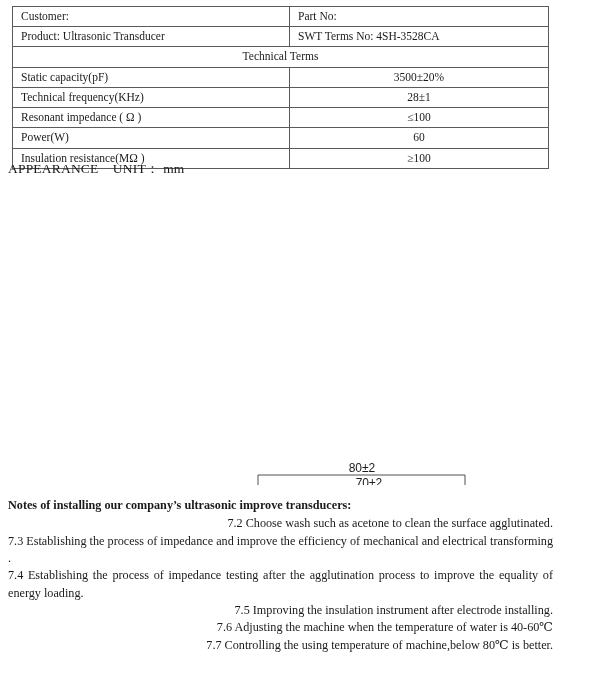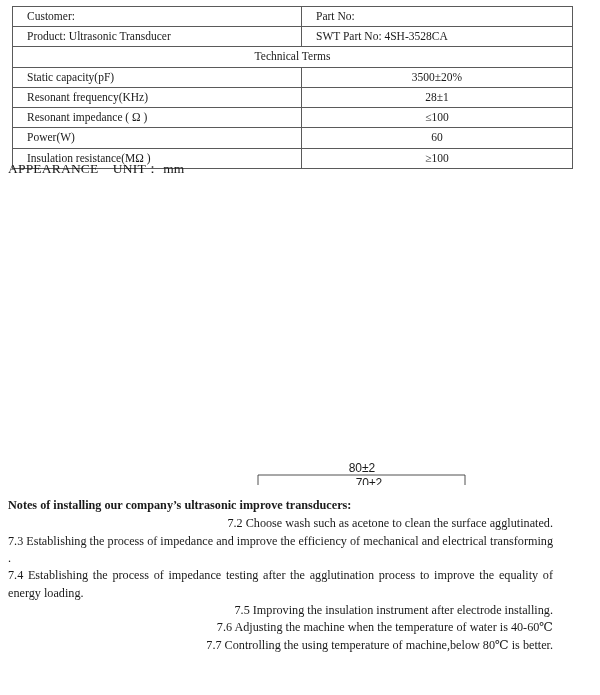--- a/index.html
+++ b/index.html
@@ -25,21 +25,21 @@
   }
   table.spec-table {
     border-collapse: collapse;
     width: 100%;
     table-layout: fixed;
   }
   table.spec-table td {
     border: 1px solid #5a5a5a;
     font-size: 11.5px;
     line-height: 1.15;
-    padding: 3px 14px;
+    padding: 3px 8px;
     height: 12px;
     vertical-align: middle;
     white-space: nowrap;
   }
   td.col-left  { width: 260px; text-align: left; }
   td.col-right { width: 242px; text-align: left; }
   td.val       { text-align: center; }
   td.span-head { text-align: center; }
 
   
@@ -90,31 +90,31 @@
 
 <div class="spec-table-wrap">
   <table class="spec-table">
     <tbody>
       <tr>
         <td class="col-left">Customer:</td>
         <td class="col-right">Part No:</td>
       </tr>
       <tr>
         <td class="col-left">Product: Ultrasonic Transducer</td>
-        <td class="col-right">SWT Part No: 4SH-3528CA</td>
+        <td class="col-right">SWT Terms No: 4SH-3528CA</td>
       </tr>
       <tr>
         <td class="span-head" colspan="2">Technical Terms</td>
       </tr>
       <tr>
         <td class="col-left">Static capacity(pF)</td>
         <td class="val">3500±20%</td>
       </tr>
       <tr>
-        <td class="col-left">Resonant frequency(KHz)</td>
+        <td class="col-left">Technical frequency(KHz)</td>
         <td class="val">28±1</td>
       </tr>
       <tr>
         <td class="col-left">Resonant impedance ( Ω )</td>
         <td class="val">≤100</td>
       </tr>
       <tr>
         <td class="col-left">Power(W)</td>
         <td class="val">60</td>
       </tr>

